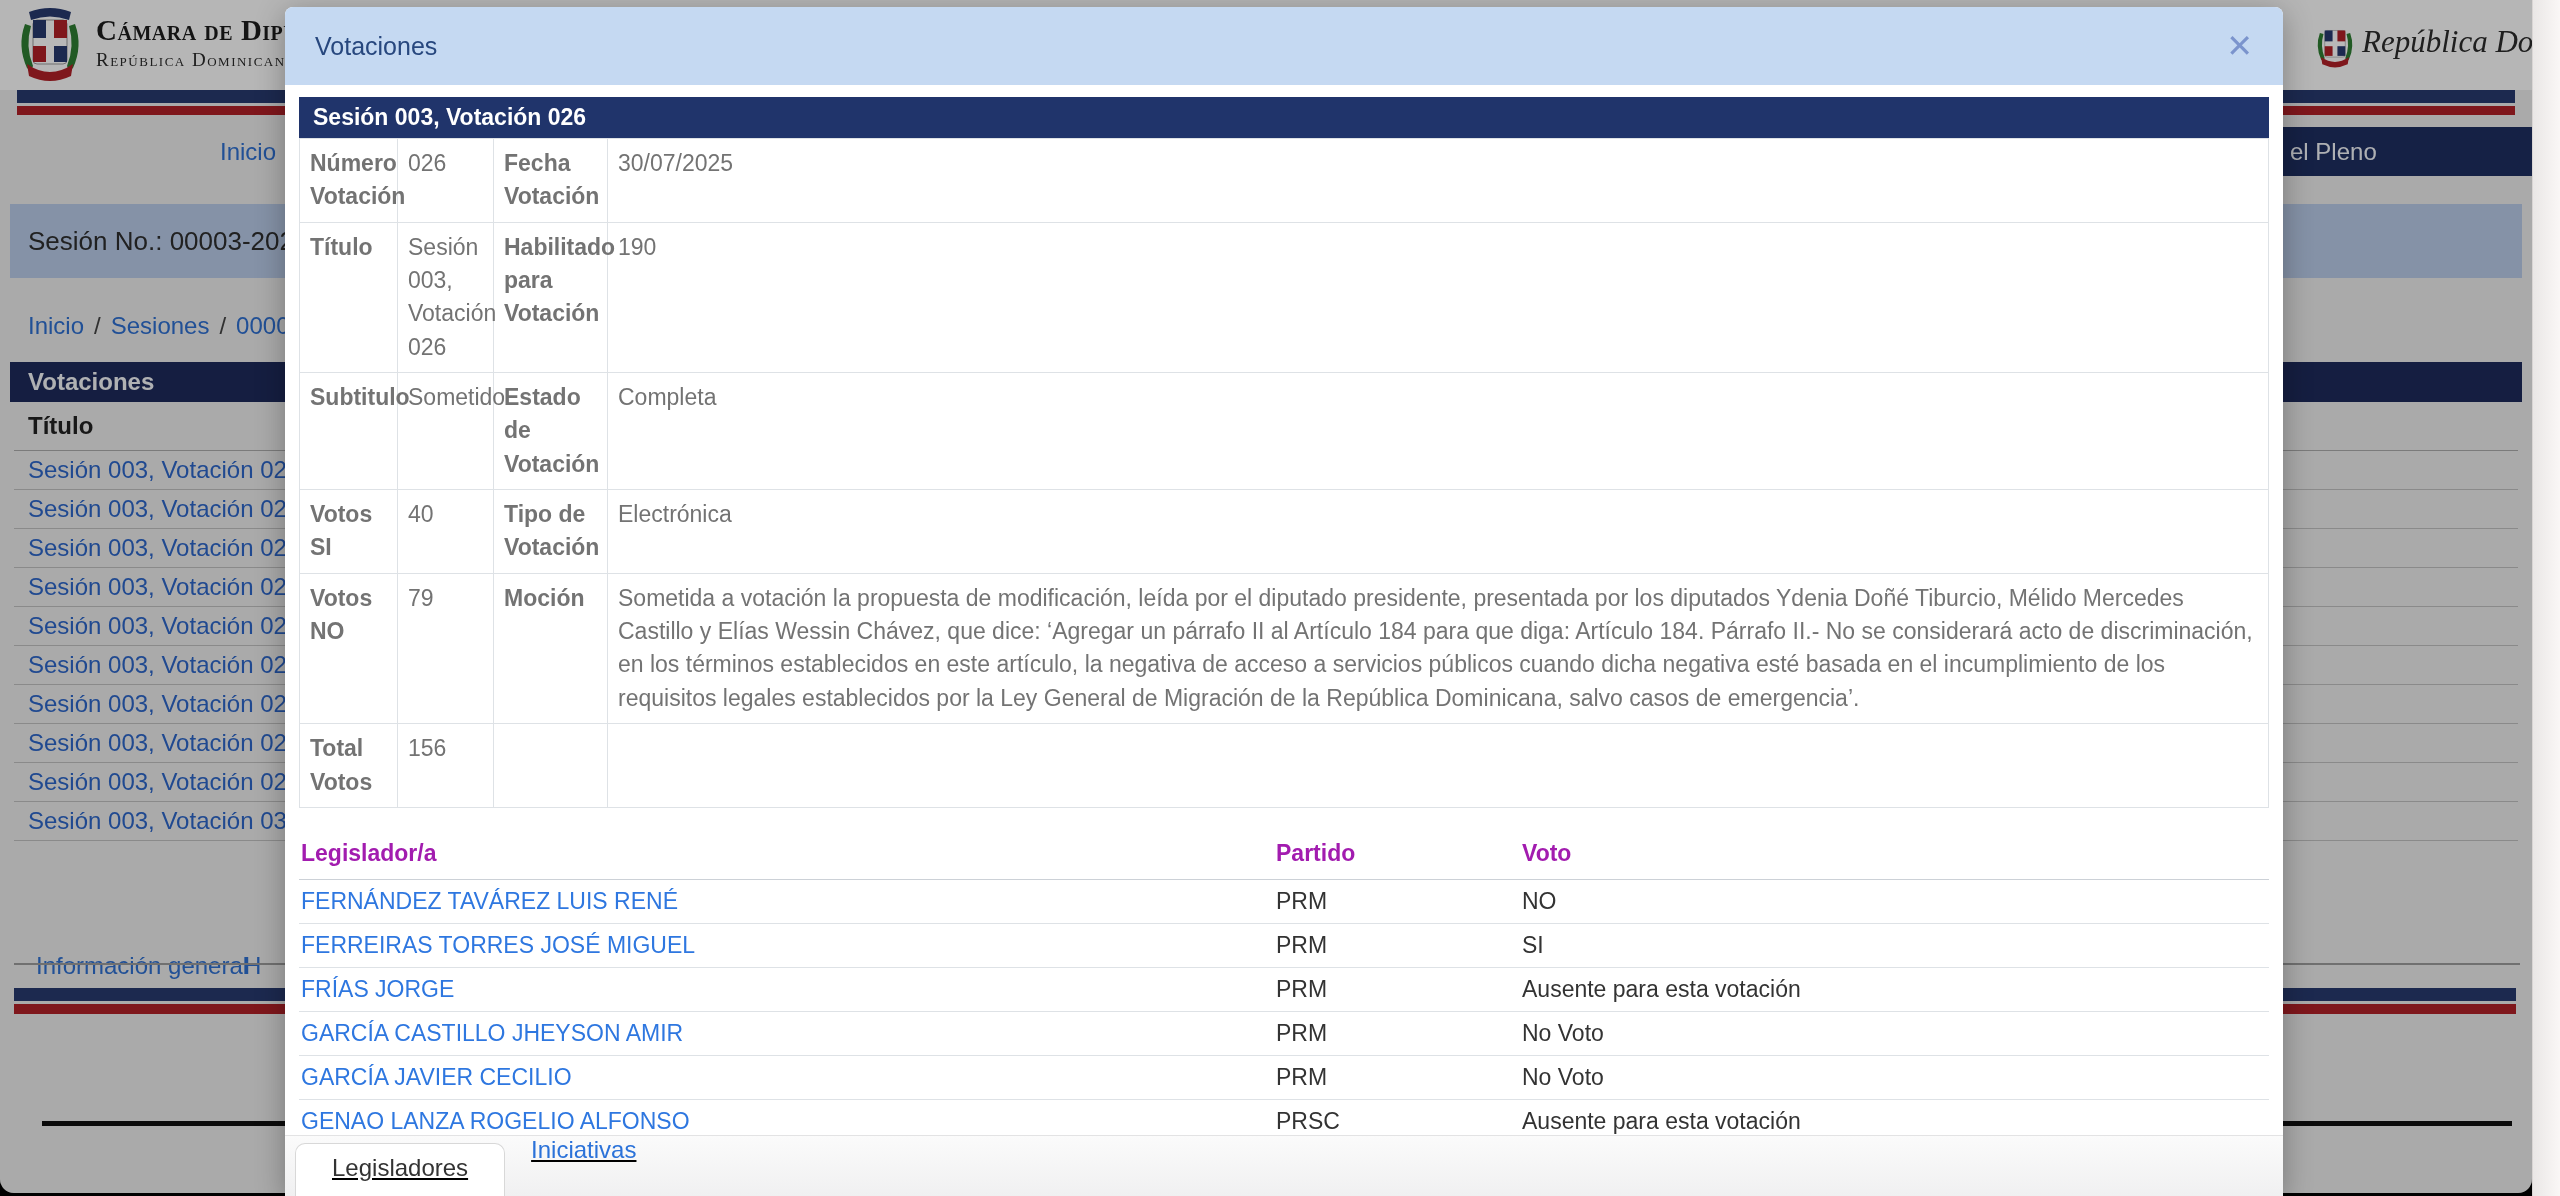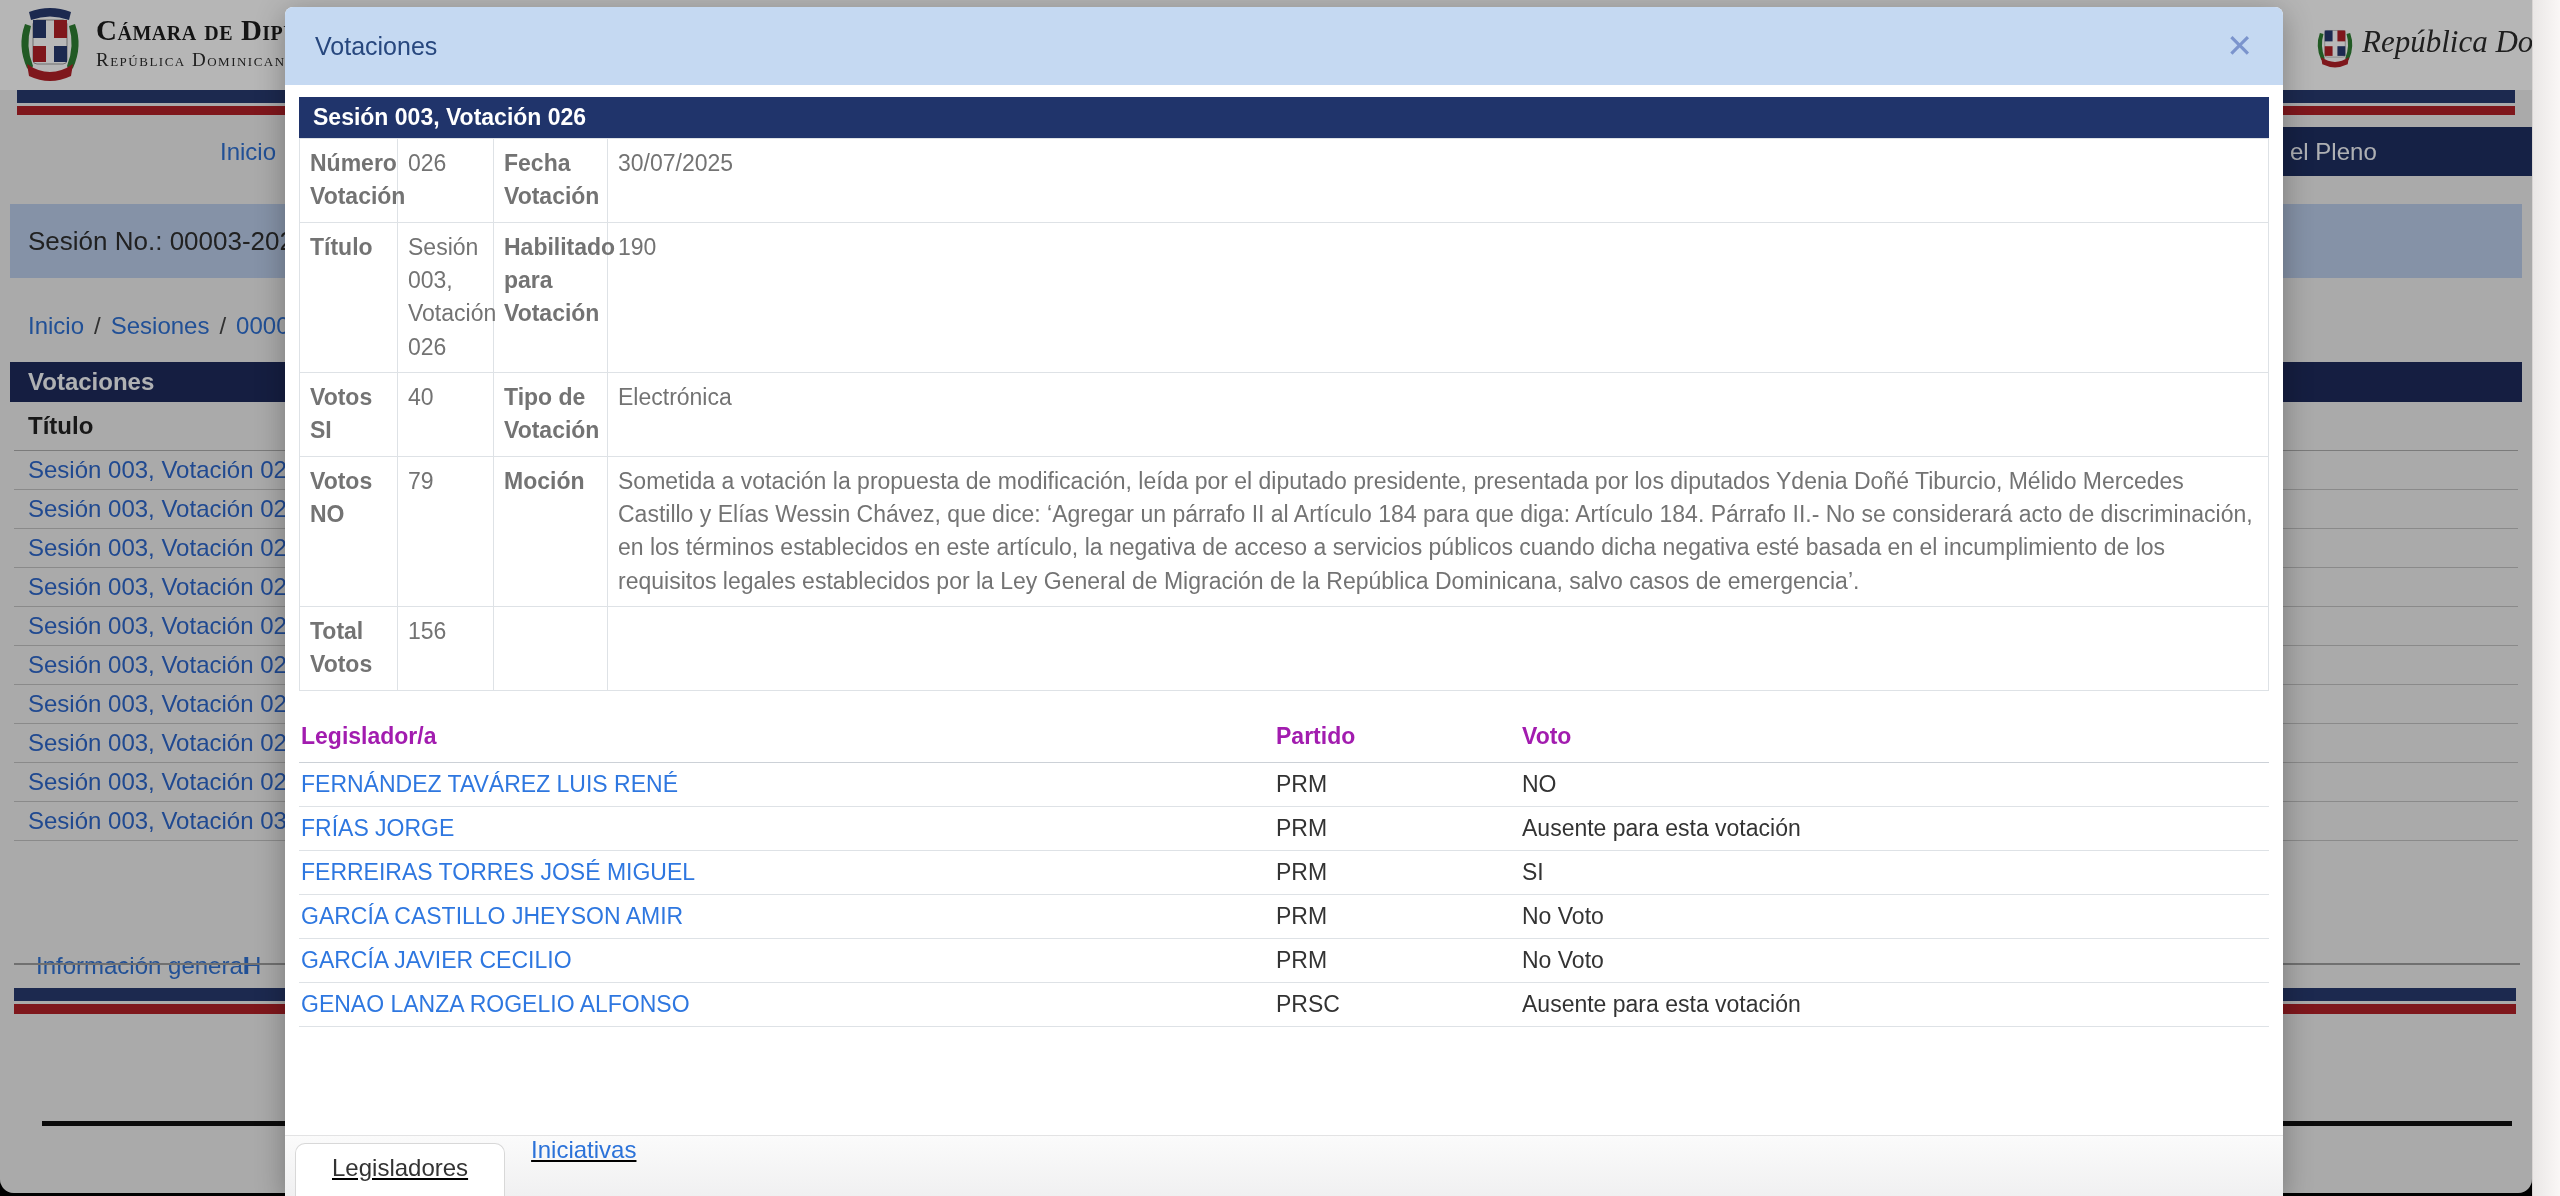--- a/index.html
+++ b/index.html
@@ -191,20 +191,26 @@
             <td class="lab">Fecha Votación</td>
             <td>30/07/2025</td>
           </tr>
           <tr>
             <td class="lab">Título</td>
             <td>Sesión 003, Votación 026</td>
             <td class="lab">Habilitado para Votación</td>
             <td>190</td>
           </tr>
           <tr>
+            <td class="lab">Subtitulo</td>
+            <td>Sometido</td>
+            <td class="lab">Estado de Votación</td>
+            <td>Completa</td>
+          </tr>
+          <tr>
             <td class="lab">Votos SI</td>
             <td>40</td>
             <td class="lab">Tipo de Votación</td>
             <td>Electrónica</td>
           </tr>
           <tr>
             <td class="lab">Votos NO</td>
             <td>79</td>
             <td class="lab">Moción</td>
             <td class="mocion">Sometida a votación la propuesta de modificación, leída por el diputado presidente, presentada por los diputados Ydenia Doñé Tiburcio, Mélido Mercedes Castillo y Elías Wessin Chávez, que dice: ‘Agregar un párrafo II al Artículo 184 para que diga: Artículo 184. Párrafo II.- No se considerará acto de discriminación, en los términos establecidos en este artículo, la negativa de acceso a servicios públicos cuando dicha negativa esté basada en el incumplimiento de los requisitos legales establecidos por la Ley General de Migración de la República Dominicana, salvo casos de emergencia’.</td>
@@ -231,28 +237,28 @@
             <th>Voto</th>
           </tr>
         </thead>
         <tbody>
           <tr>
             <td class="name"><a>FERNÁNDEZ TAVÁREZ LUIS RENÉ</a></td>
             <td>PRM</td>
             <td>NO</td>
           </tr>
           <tr>
+            <td class="name"><a>FERREIRAS TORRES JOSÉ MIGUEL</a></td>
+            <td>PRM</td>
+            <td>SI</td>
+          </tr>
+          <tr>
             <td class="name"><a>FRÍAS JORGE</a></td>
             <td>PRM</td>
             <td>Ausente para esta votación</td>
-          </tr>
-          <tr>
-            <td class="name"><a>FERREIRAS TORRES JOSÉ MIGUEL</a></td>
-            <td>PRM</td>
-            <td>SI</td>
           </tr>
           <tr>
             <td class="name"><a>GARCÍA CASTILLO JHEYSON AMIR</a></td>
             <td>PRM</td>
             <td>No Voto</td>
           </tr>
           <tr>
             <td class="name"><a>GARCÍA JAVIER CECILIO</a></td>
             <td>PRM</td>
             <td>No Voto</td>

